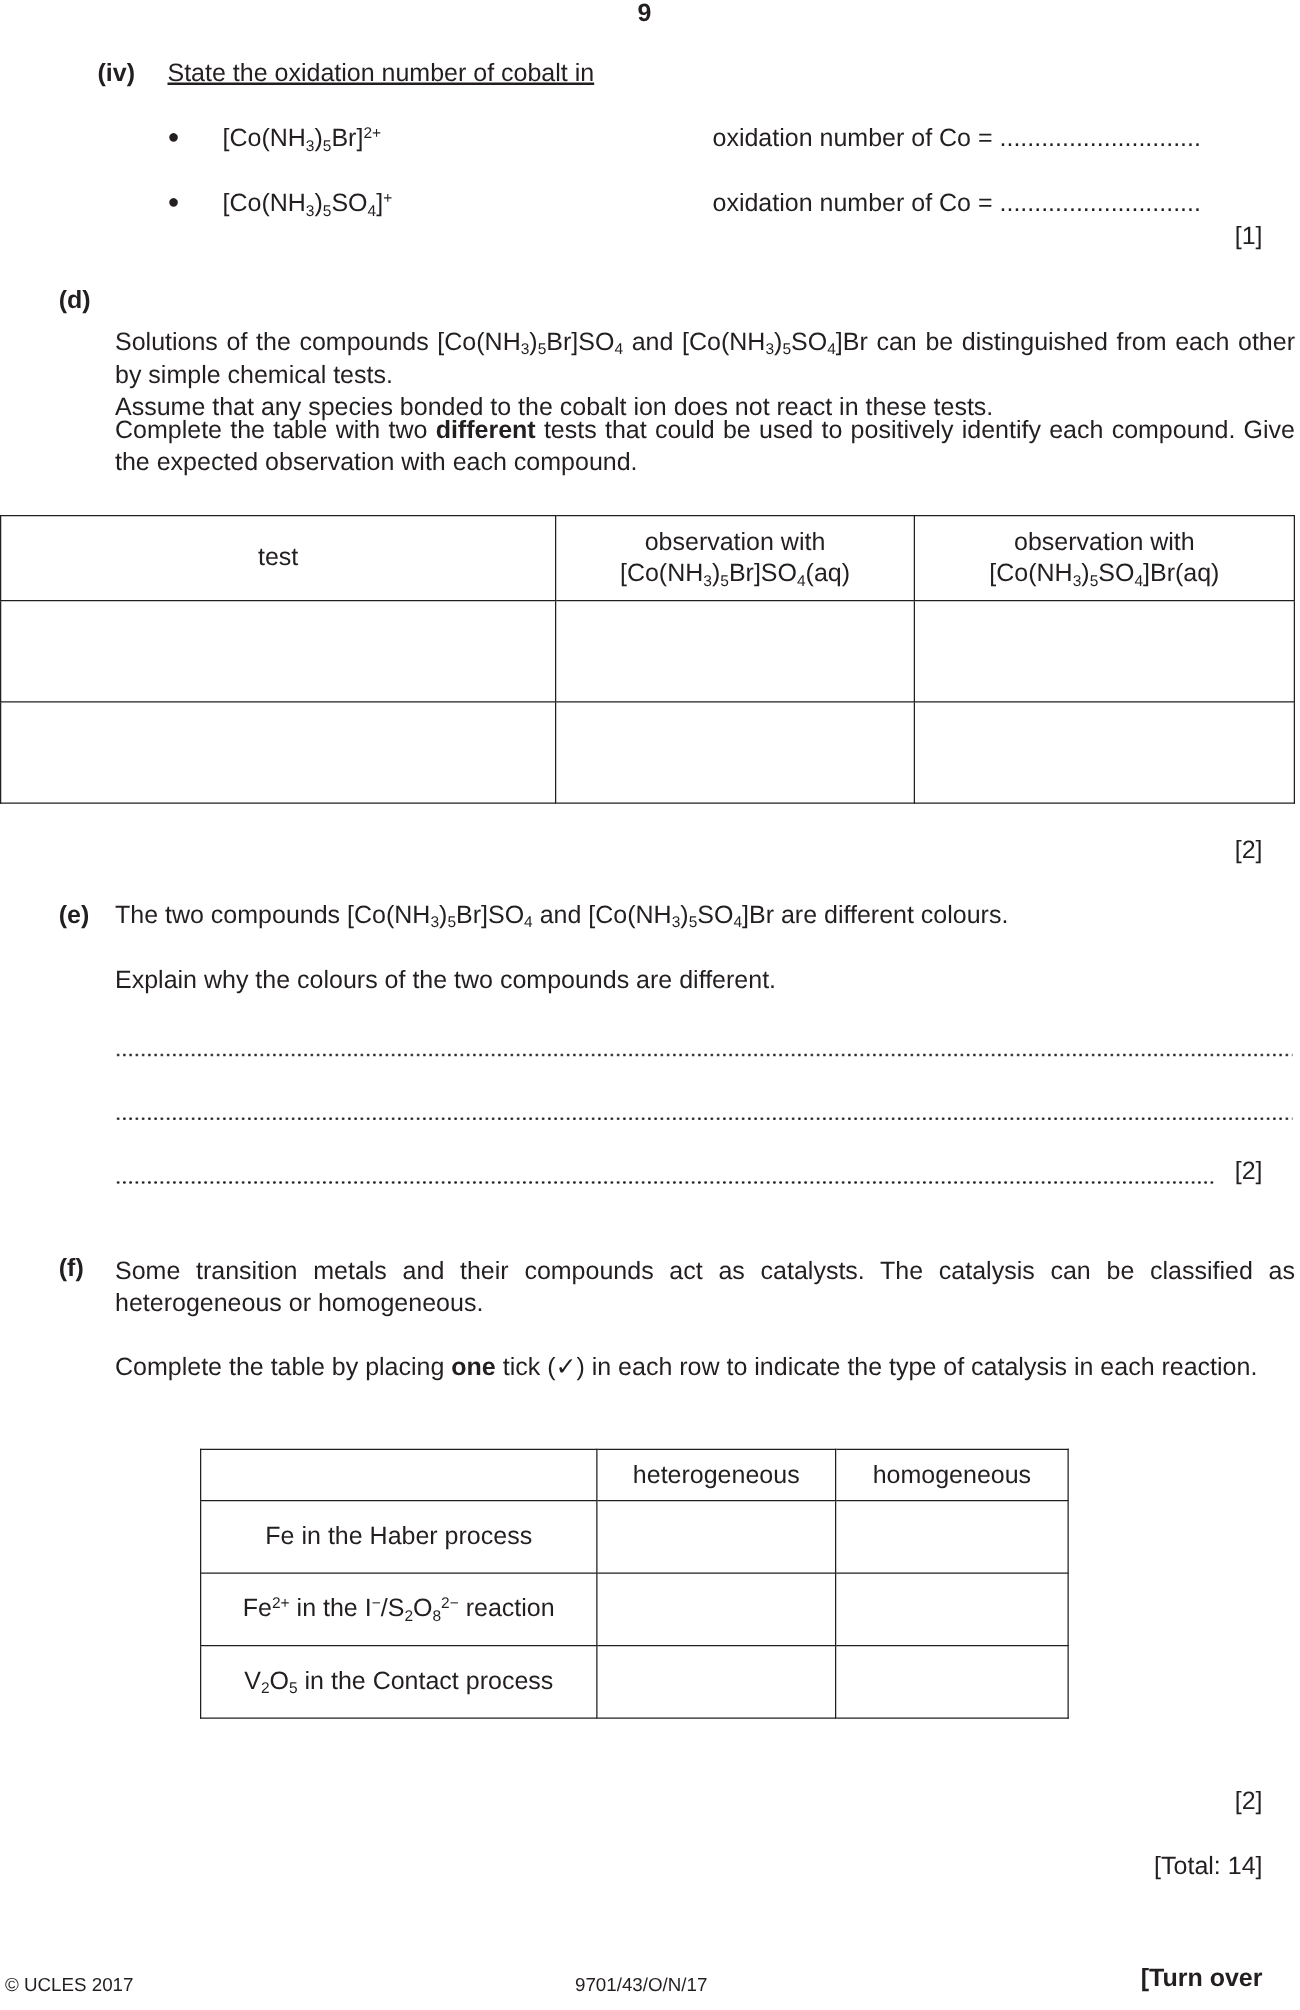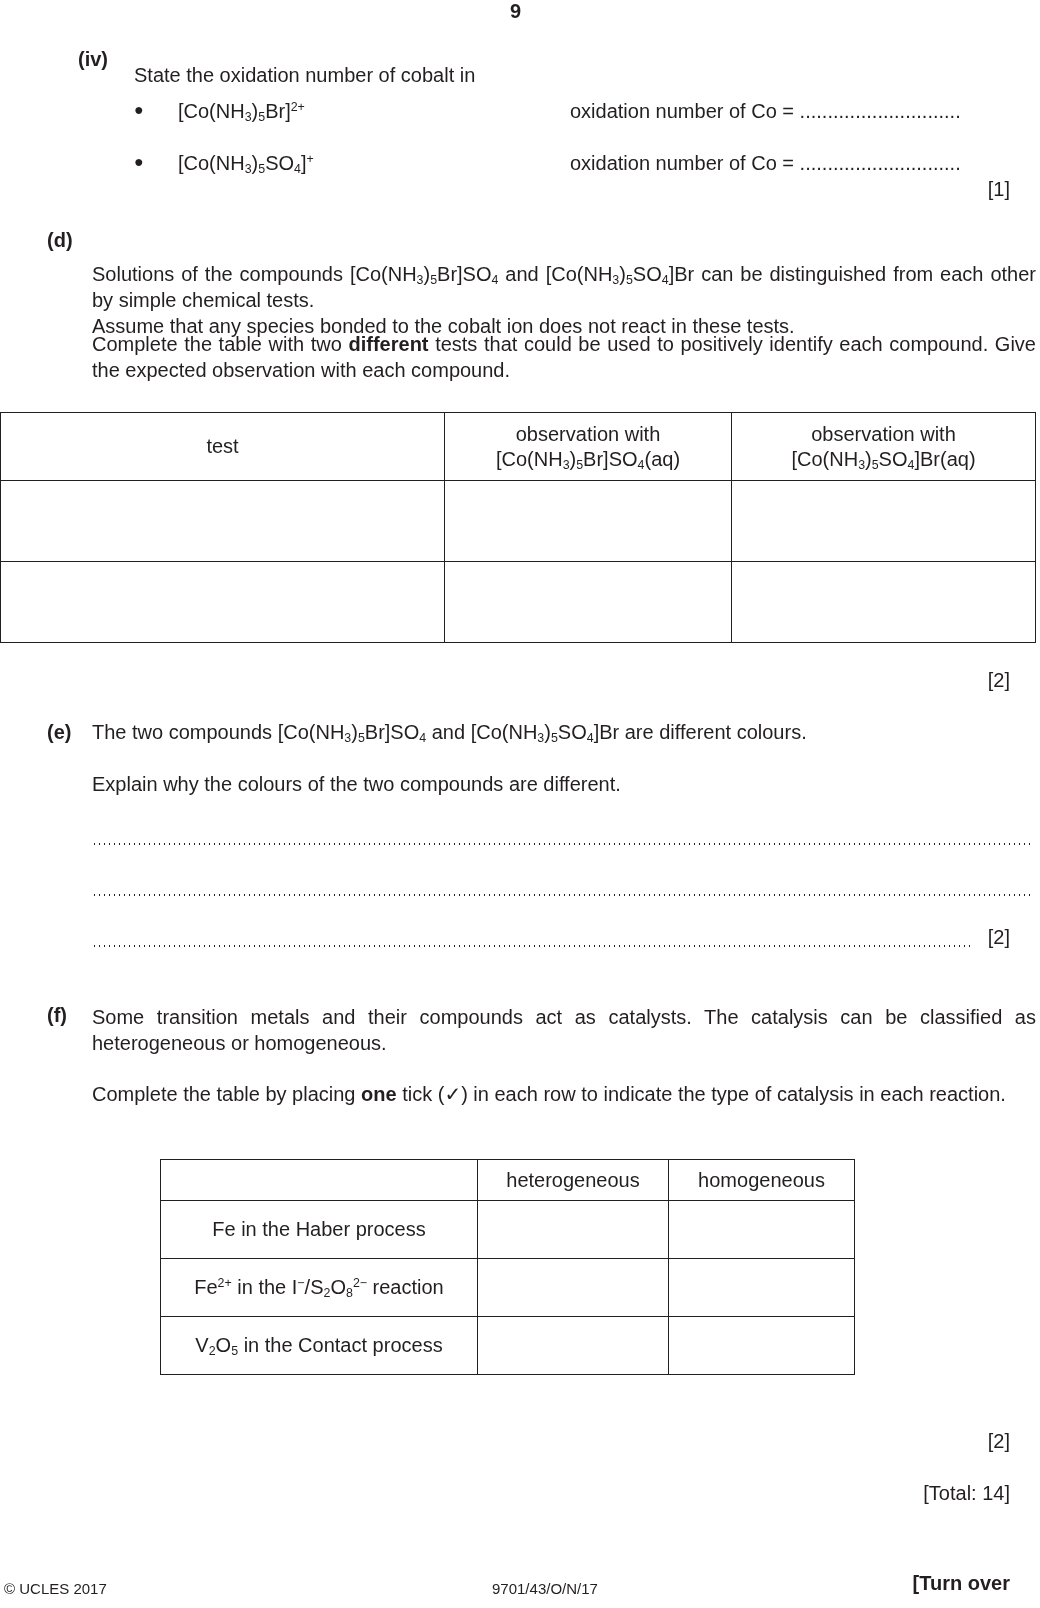--- a/index.html
+++ b/index.html
@@ -20,21 +20,21 @@
   table.t2 { position: absolute; left: 160px; top: 1159px; width: 695px; border-collapse: collapse; }
   table.t2 td { border: 1.5px solid #231f20; text-align: center; vertical-align: middle; font-size: 20px; }
   .footer { font-size: 15px; top: 1580px; }
 </style>
 </head>
 <body>
 
 <div class="abs page-num">9</div>
 
 <div class="abs label" style="left:78px; top:48px;">(iv)</div>
-<div class="abs" style="left:134px; top:64px;">State the oxidation number of cobalt in</div>
+<div class="abs" style="left:134px; top:48px;text-decoration:underline;">State the oxidation number of cobalt in</div>
 
 <div class="abs" style="left:134px; top:101px; font-size:16px;">●</div>
 <div class="abs" style="left:178px; top:100px;">[Co(NH<sub>3</sub>)<sub>5</sub>Br]<sup>2+</sup></div>
 <div class="abs" style="left:570px; top:100px;">
   <span>oxidation number of Co = </span><span>.............................</span>
 </div>
 
 <div class="abs" style="left:134px; top:153px; font-size:16px;">●</div>
 <div class="abs" style="left:178px; top:152px;">[Co(NH<sub>3</sub>)<sub>5</sub>SO<sub>4</sub>]<sup>+</sup></div>
 <div class="abs" style="left:570px; top:152px;">
@@ -100,14 +100,14 @@
     <td>V<sub>2</sub>O<sub>5</sub> in the Contact process</td>
     <td></td>
     <td></td>
   </tr>
 </tbody>
   </table>
 <div class="abs" style="right:30px; top:1430px;">[2]</div>
 <div class="abs" style="right:30px; top:1482px;">[Total: 14]</div>
 
 <div class="abs footer" style="left:4px;">© UCLES 2017</div>
-<div class="abs footer" style="left:460px;margin-left:32px;">9701/43/O/N/17</div>
+<div class="abs footer" style="left:460px;">9701/43/O/N/17</div>
 <div class="abs" style="right:30px; top:1572px; font-size:20px; font-weight:bold;">[Turn over</div>
 
 </body></html>

